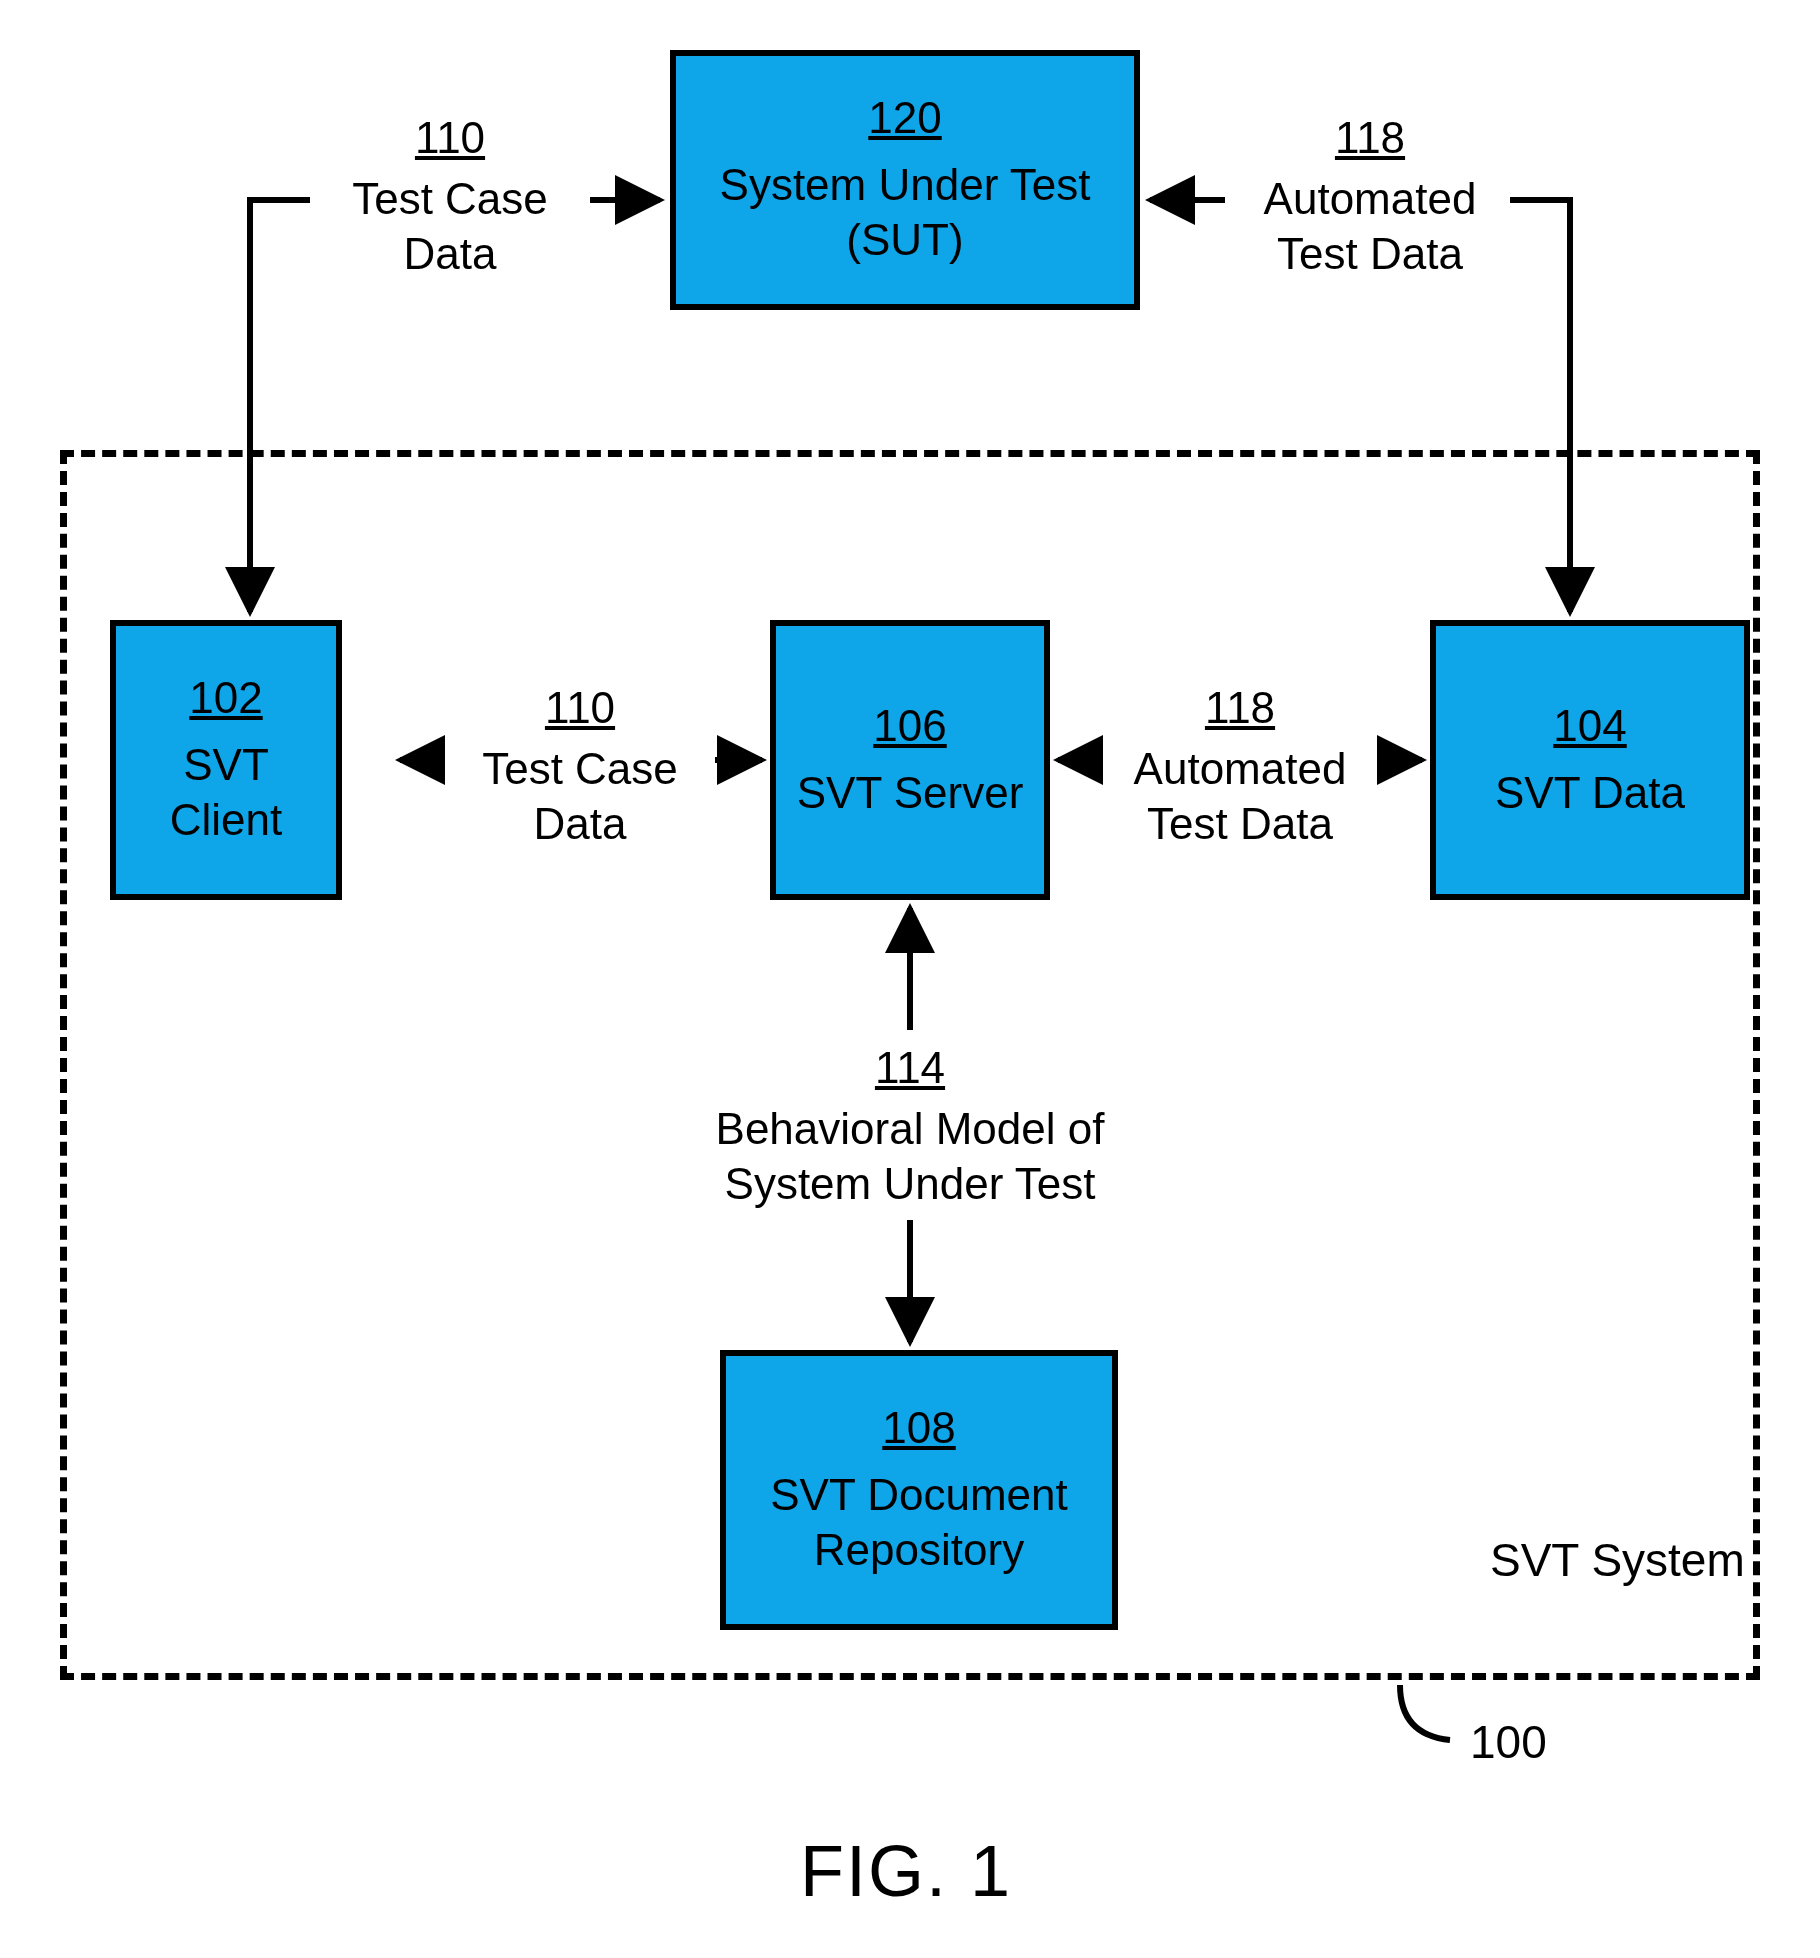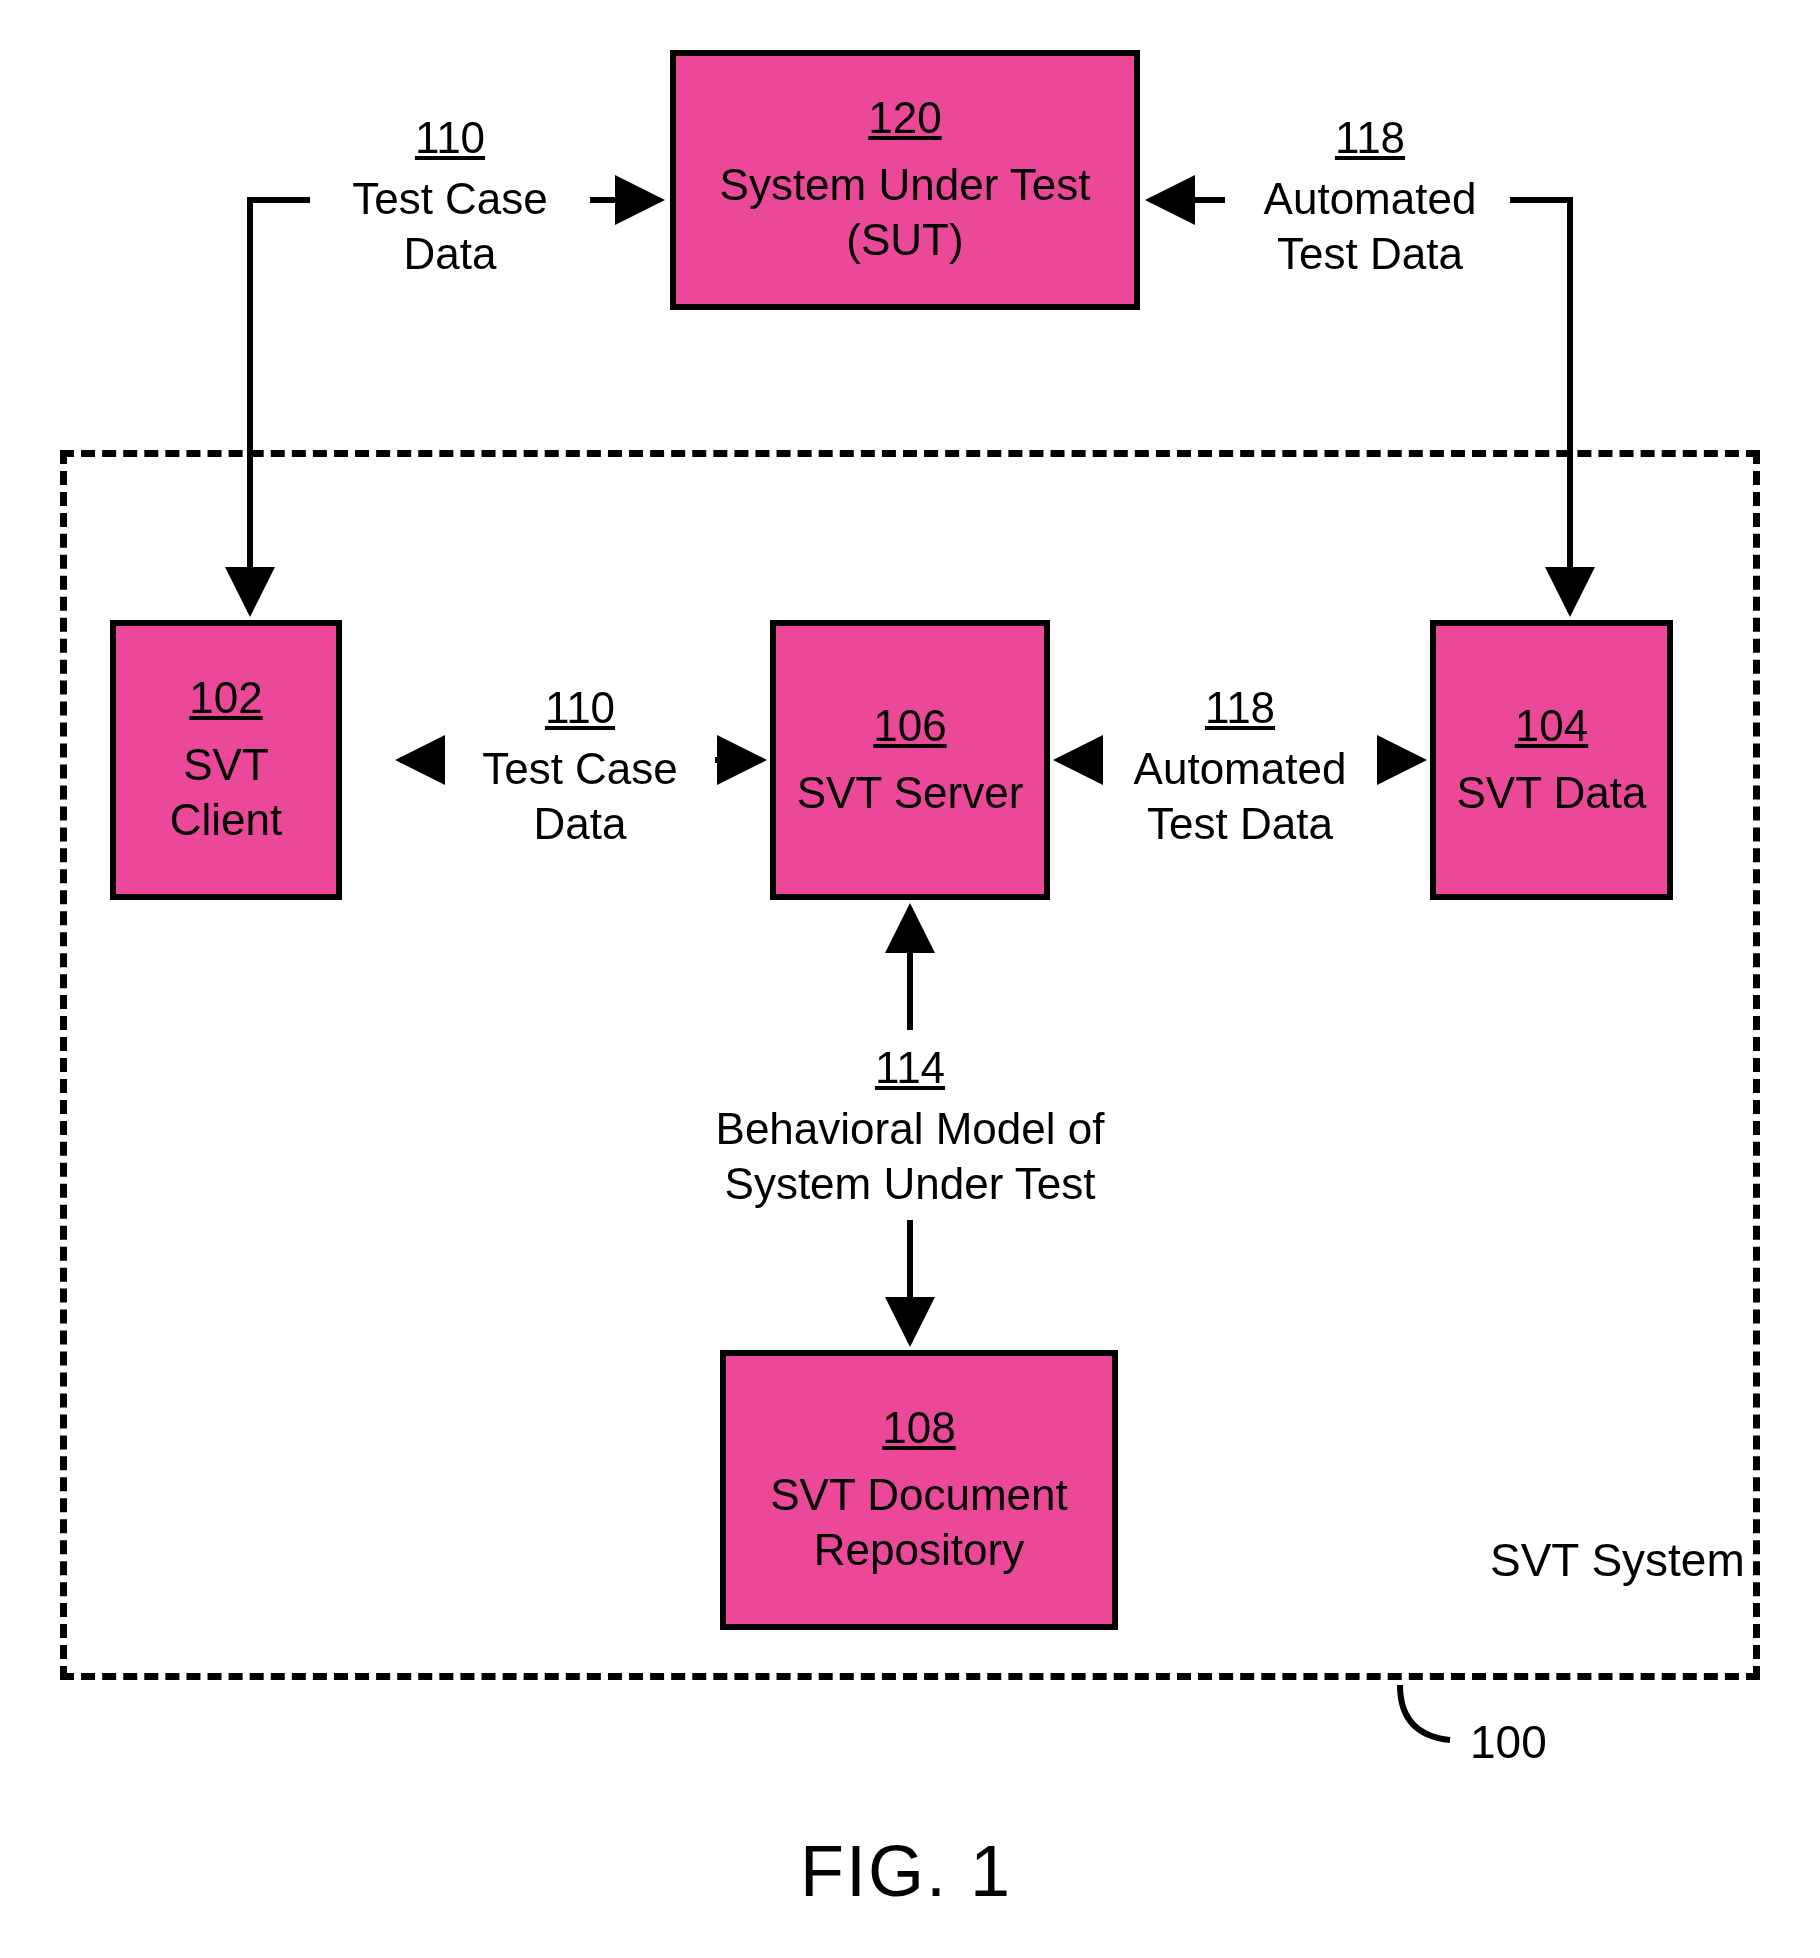--- a/index.html
+++ b/index.html
@@ -10,21 +10,21 @@
   }
   .canvas {
     position: relative;
     width: 1820px;
     height: 1958px;
     background: #ffffff;
   }
   .box {
     position: absolute;
     border: 6px solid #000;
-    background: #ec4899;
+    background: #0ea5e9;
     box-sizing: border-box;
     display: flex;
     flex-direction: column;
     align-items: center;
     justify-content: center;
     text-align: center;
     padding: 10px 12px;
   }
   .box .ref {
     text-decoration: underline;
@@ -88,21 +88,21 @@
   <div class="box" style="left:110px; top:620px; width:232px; height:280px;">
     <div class="ref">102</div>
     <div class="label">SVT Client</div>
   </div>
 
   <div class="box" style="left:770px; top:620px; width:280px; height:280px;justify-content:center;">
     <div class="ref">106</div>
     <div class="label">SVT Server</div>
   </div>
 
-  <div class="box" style="left:1430px; top:620px; width:243px; height:280px;">
+  <div class="box" style="left:1430px; top:620px; width:320px; height:280px;">
     <div class="ref">104</div>
     <div class="label">SVT Data</div>
   </div>
 
   <div class="box" style="left:720px; top:1350px; width:398px; height:280px;">
     <div class="ref">108</div>
     <div class="label">SVT Document<br>Repository</div>
   </div>
 
   <div class="edge-label" style="left:320px; top:110px; width:260px;">

